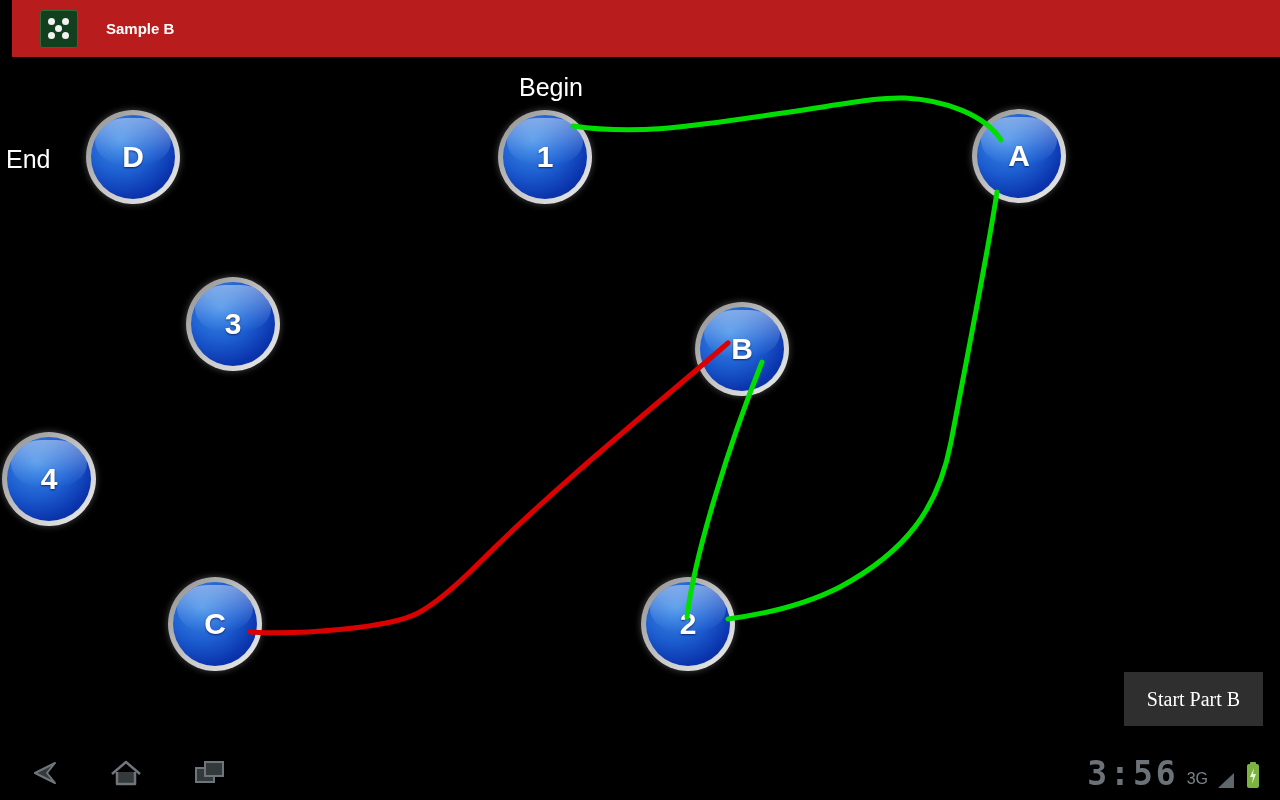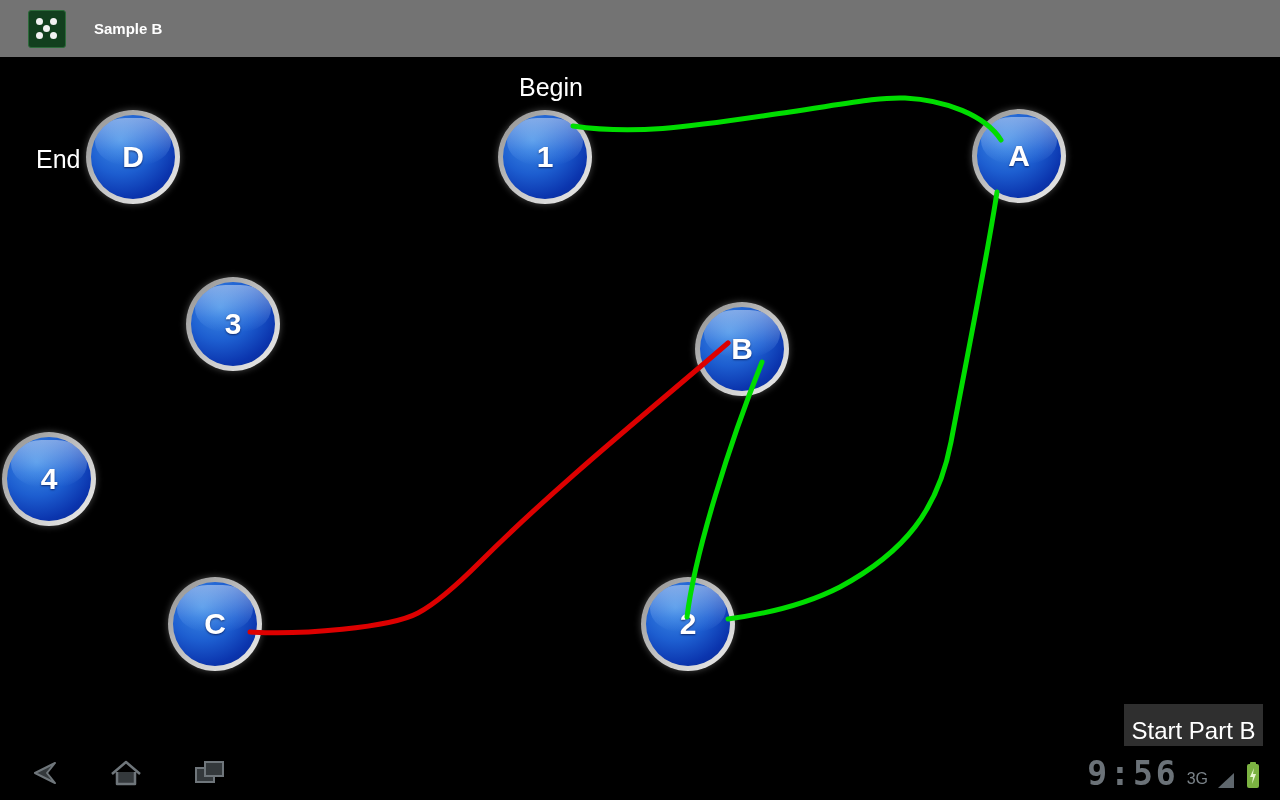--- a/index.html
+++ b/index.html
@@ -3,37 +3,37 @@
 <meta charset="utf-8">
 <style>
   html,body{margin:0;padding:0;background:#000;}
   .screen{
     position:relative;width:1280px;height:800px;background:#000;overflow:hidden;
     font-family:"Liberation Sans",sans-serif;color:#fff;
   }
 
   
   .topbar{
-    position:absolute;top:0;left:0;right:0;height:57px;
-    display:flex;align-items:center;background:#737373;z-index:20;
+    position:absolute;top:0;left:12px;right:0;height:57px;
+    display:flex;align-items:center;background:#b91c1c;z-index:20;
   }
   .app-icon{
     position:absolute;left:28px;top:10px;width:36px;height:36px;
     background:#123f1e;border:1px solid #2c6b3a;border-radius:3px;
   }
   .app-icon .dot{position:absolute;width:7px;height:7px;border-radius:50%;background:#f2f2f2;}
   .app-title{position:absolute;left:94px;top:20px;font-size:15px;font-weight:bold;color:#fff;}
 
   
   .board{position:absolute;inset:0;z-index:1;margin-top:12px;}
   #lines{position:absolute;left:0;top:0;z-index:6;pointer-events:none;}
 
   .anchor-label{position:absolute;color:#fff;font-size:25px;z-index:4;}
   .begin-label{left:519px;top:61px;}
-  .end-label{left:36px;top:133px;}
+  .end-label{left:6px;top:133px;}
 
   .node{
     position:absolute;width:84px;height:84px;border-radius:50%;
     padding:5px;z-index:3;box-sizing:content-box;
     background:linear-gradient(135deg,#8d8d8d 0%,#c9c9c9 55%,#ededed 100%);
     box-shadow:0 0 7px rgba(160,160,160,.45);
     cursor:pointer;
   }
   .node-inner{
     position:relative;width:84px;height:84px;border-radius:50%;overflow:hidden;
@@ -45,23 +45,23 @@
     background:linear-gradient(rgba(255,255,255,.42),rgba(140,190,255,.18) 70%,rgba(255,255,255,0));
   }
   .node-label{
     position:absolute;left:0;top:0;width:100%;height:100%;
     display:flex;align-items:center;justify-content:center;
     font-size:30px;font-weight:bold;color:#fff;text-shadow:0 1px 2px rgba(0,0,40,.6);
   }
 
   
   .start-btn{
-    position:absolute;left:1124px;top:704px;width:139px;height:54px;z-index:15;
-    background:#2f2f2f;border:none;color:#fff;font-size:24px;
-    font-family:Liberation Sans, sans-serif;cursor:pointer;
+    position:absolute;left:1124px;top:672px;width:139px;height:54px;z-index:15;
+    background:#2f2f2f;border:none;color:#fff;font-size:20px;
+    font-family:Liberation Serif, serif;cursor:pointer;
   }
 
   
   .navbar{
     position:absolute;left:0;right:0;bottom:0;height:54px;background:#000;z-index:30;
     display:flex;align-items:center;justify-content:space-between;
     padding:0 14px;box-sizing:border-box;
   }
   .nav-left{display:flex;align-items:center;gap:44px;padding-left:8px;}
   .nav-btn{width:40px;height:32px;display:flex;align-items:center;justify-content:center;cursor:pointer;}
@@ -164,21 +164,21 @@
         </svg>
       </div>
       <div class="nav-btn">
         <svg width="36" height="30" viewBox="0 0 36 30">
           <rect x="4" y="10" width="18" height="14" fill="#34393c" stroke="#6f767b" stroke-width="2"></rect>
           <rect x="13" y="4" width="18" height="14" fill="#34393c" stroke="#6f767b" stroke-width="2"></rect>
         </svg>
       </div>
     </div>
     <div class="nav-right">
-      <span class="clock">9:56</span>
+      <span class="clock">3:56</span>
       <span class="net-label">3G</span>
       <svg class="status-icon" width="20" height="20" viewBox="0 0 20 20">
         <path d="M2 18 L18 18 L18 3 Z" fill="#5f676d"></path>
       </svg>
       <svg class="status-icon" width="18" height="30" viewBox="0 0 18 30">
         <rect x="6" y="2" width="6" height="3" rx="1" fill="#7cb342"></rect>
         <rect x="3" y="4" width="12" height="24" rx="2" fill="#7cb342"></rect>
         <path d="M10 8 L6 17 L9 17 L8 24 L12 14 L9 14 Z" fill="#e8f5d0"></path>
       </svg>
     </div>

